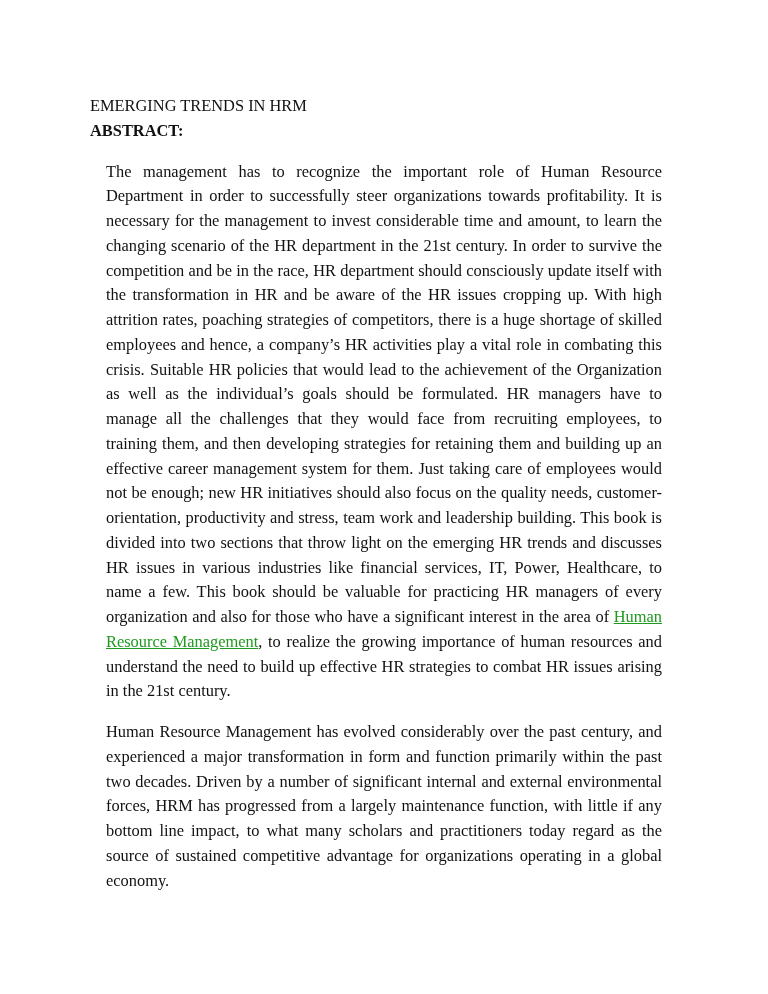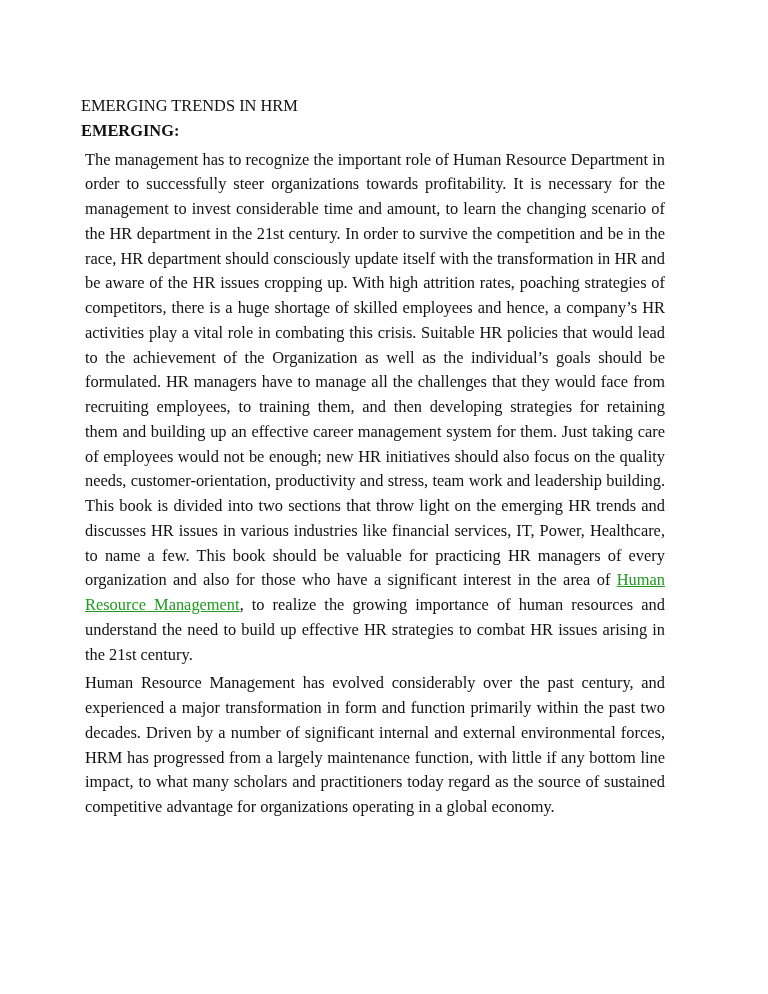--- a/index.html
+++ b/index.html
@@ -1,32 +1,32 @@
 <!DOCTYPE html>
 <html><head>
 <meta charset="utf-8">
 <style>
   html, body { margin: 0; padding: 0; background: #ffffff; }
   body { width: 768px; height: 994px; position: relative; overflow: hidden; }
   .page {
     position: absolute;
-    left: 81px;
+    left: 90px;
     top: 94px;
     width: 588px;
     font-family: "Liberation Serif", "DejaVu Serif", serif;
     font-size: 16.4px;
     line-height: 24.75px;
     color: #111111;
   }
   .title { margin: 0; font-weight: normal; font-size: 16.4px; }
   .heading { margin: 0; font-weight: bold; font-size: 16.4px; }
-  .para { margin: 4px; text-align: justify; }
+  .para { margin: 16px; text-align: justify; }
   .link { color: #1f9a1f; text-decoration: underline; }
 </style>
 </head>
 <body>
 
 <div class="page">
   <p class="title">EMERGING TRENDS IN HRM</p>
-  <p class="heading">EMERGING:</p>
+  <p class="heading">ABSTRACT:</p>
   <p class="para"><span>The management has to recognize the important role of Human Resource Department in order to successfully steer organizations towards profitability. It is necessary for the management to invest considerable time and amount, to learn the changing scenario of the HR department in the 21st century. In order to survive the competition and be in the race, HR department should consciously update itself with the transformation in HR and be aware of the HR issues cropping up. With high attrition rates, poaching strategies of competitors, there is a huge shortage of skilled employees and hence, a company’s HR activities play a vital role in combating this crisis. Suitable HR policies that would lead to the achievement of the Organization as well as the individual’s goals should be formulated. HR managers have to manage all the challenges that they would face from recruiting employees, to training them, and then developing strategies for retaining them and building up an effective career management system for them. Just taking care of employees would not be enough; new HR initiatives should also focus on the quality needs, customer-orientation, productivity and stress, team work and leadership building. This book is divided into two sections that throw light on the emerging HR trends and discusses HR issues in various industries like financial services, IT, Power, Healthcare, to name a few. This book should be valuable for practicing HR managers of every organization and also for those who have a significant interest in the area of </span><a class="link">Human Resource Management</a><span>, to realize the growing importance of human resources and understand the need to build up effective HR strategies to combat HR issues arising in the 21st century.</span></p>
   <p class="para">Human Resource Management has evolved considerably over the past century, and experienced a major transformation in form and function primarily within the past two decades. Driven by a number of significant internal and external environmental forces, HRM has progressed from a largely maintenance function, with little if any bottom line impact, to what many scholars and practitioners today regard as the source of sustained competitive advantage for organizations operating in a global economy.</p>
 </div>
 
 </body></html>

